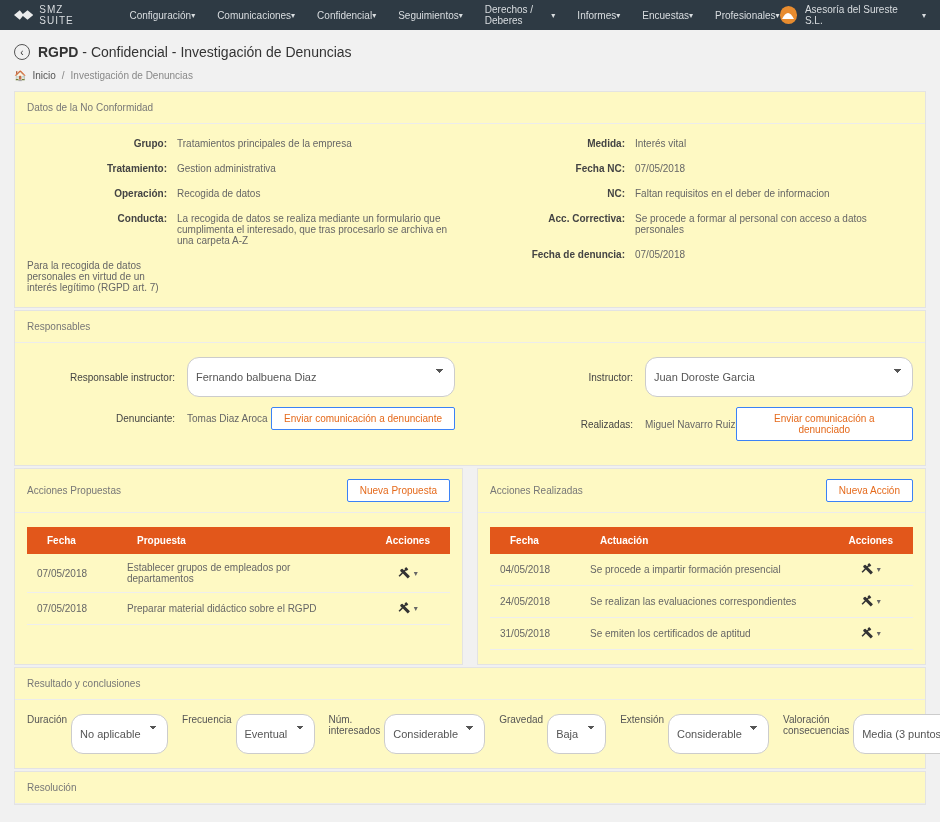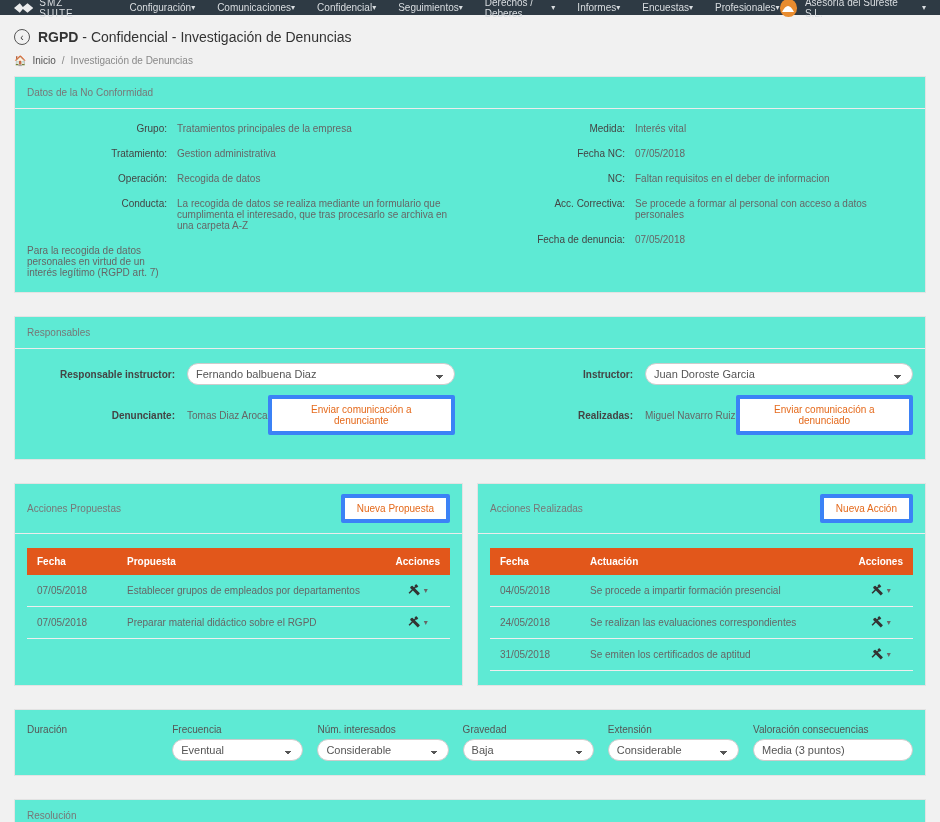--- a/index.html
+++ b/index.html
@@ -1,59 +1,59 @@
 <!DOCTYPE html>
 <html><head>
 <meta charset="utf-8">
 <style>
 *{box-sizing:border-box;margin:0;padding:0}
 body{font-family:Arial,Helvetica,sans-serif;font-size:11px;color:#555;background:#f1f1f1}
 
-.topnav{background:#2e3a44;height:15px;display:flex;align-items:center;padding:0 14px;color:#d9dde0}
+.topnav{background:#2e3a44;height:30px;display:flex;align-items:center;padding:0 14px;color:#d9dde0}
 .logo-wrap{display:flex;align-items:center;gap:6px;font-size:10px;letter-spacing:1px}
 .logo-wrap svg{fill:#fff}
 .menus{display:flex;gap:22px;margin-left:30px;font-size:10px}
 .menu-item{cursor:pointer;display:flex;align-items:center;gap:0;color:#d9dde0}
 .chev{font-size:8px}
 .spacer{flex:1}
 .acct{display:flex;align-items:center;gap:8px;font-size:10px;cursor:pointer}
 .acct-badge{width:18px;height:18px;border-radius:50%;background:#e88c2f;display:flex;align-items:center;justify-content:center}
 
 .page{padding:14px 14px 6px}
 .title-row{display:flex;align-items:center;gap:8px;font-size:14px;color:#333;margin-bottom:10px}
 .title-circle{width:16px;height:16px;border:1.5px solid #555;border-radius:50%;display:flex;align-items:center;justify-content:center;font-size:10px}
 .crumbs{font-size:10px;color:#888;margin:6px 0 10px;display:flex;align-items:center;gap:6px}
 .crumbs a{color:#555;text-decoration:none}
-.panel{background:#5eead4;border:1px solid #e3e3e3;margin-bottom:23px}
+.panel{background:#fef9c3;border:1px solid #e3e3e3;margin-bottom:2px}
 .panel-h{padding:10px 12px;font-size:10px;color:#777;border-bottom:1px solid #ececec;display:flex;align-items:center;justify-content:space-between}
 .panel-b{padding:14px 12px}
 .cols2{display:flex;gap:30px}
 .col{flex:1}
 .dl{display:grid;grid-template-columns:150px 1fr;row-gap:14px;font-size:10px}
-.dl dt{text-align:right;font-weight:normal;color:#444;padding-right:10px}
+.dl dt{text-align:right;font-weight:bold;color:#444;padding-right:10px}
 .dl dd{color:#666}
 
 .resp-grid{display:flex;gap:30px}
 .resp-col{flex:1}
 .field-row{display:flex;align-items:center;margin-bottom:10px}
-.field-row label{width:160px;text-align:right;padding-right:12px;font-weight:bold;font-size:10px;color:#444}
+.field-row label{width:160px;text-align:right;padding-right:12px;font-weight:normal;font-size:10px;color:#444}
 .field-row .val{font-size:10px;color:#666}
-select,input[type=text]{height:22px;border:1px solid #ccc;border-radius:12px;padding:0 8px;font-size:11px;color:#555;background:#fff}
+select,input[type=text]{height:40px;border:1px solid #ccc;border-radius:12px;padding:0 8px;font-size:11px;color:#555;background:#fff}
 select{appearance:none;-webkit-appearance:none;background-image:linear-gradient(45deg,transparent 50%,#555 50%),linear-gradient(135deg,#555 50%,transparent 50%);background-position:calc(100% - 14px) 11px,calc(100% - 10px) 11px;background-size:4px 4px,4px 4px;background-repeat:no-repeat;padding-right:26px}
-.btn-o{border:4px solid #3b82f6;color:#e56a1c;background:#fff;padding:5px 12px;font-size:10px;border-radius:2px;cursor:pointer}
+.btn-o{border:1px solid #3b82f6;color:#e56a1c;background:#fff;padding:5px 12px;font-size:10px;border-radius:2px;cursor:pointer}
 .two-panels{display:flex;gap:14px}
 .two-panels .panel{flex:1}
 table{width:100%;border-collapse:collapse;font-size:10px}
-thead th{background:#e2571b;color:#fff;text-align:left;font-weight:bold;padding:8px 10px}
+thead th{background:#e2571b;color:#fff;text-align:left;font-weight:bold;padding:8px 20px}
 tbody td{padding:8px 10px;border-bottom:1px solid #eee;color:#666}
 .act-cell{text-align:center;white-space:nowrap}
 .tool-ic{display:inline-flex;align-items:center;gap:3px;cursor:pointer}
 
 .res-row{display:flex;gap:14px}
-.res-field{flex:1;display:flex;flex-direction:column;gap:4px}
+.res-field{flex:1;display:flex;flex-direction:row;gap:4px}
 .res-field>span{font-size:10px;color:#555}
 </style>
 </head>
 <body>
 
 <div class="topnav">
   <div class="logo-wrap">
     <svg width="20" height="10" viewBox="0 0 20 10">
         <path d="M0 5 L6 0 L10 5 L6 10 Z M8 5 L14 0 L20 5 L14 10 Z" fill="#fff" opacity="0.9"></path>
       </svg>
@@ -273,24 +273,26 @@
                     <span class="chev">▾</span>
                   </span></td>
               </tr>
             </tbody>
         </table>
       </div>
     </div>
   </div>
 
   <div class="panel">
+    <div class="panel-h">Resultado y conclusiones</div>
     <div class="panel-b">
       <div class="res-row">
         <div class="res-field">
             <span>Duración</span>
+            <select><option>No aplicable</option></select>
           </div>
         <div class="res-field">
             <span>Frecuencia</span>
             <select><option>Eventual</option></select>
           </div>
         <div class="res-field">
             <span>Núm. interesados</span>
             <select><option>Considerable</option></select>
           </div>
         <div class="res-field">

